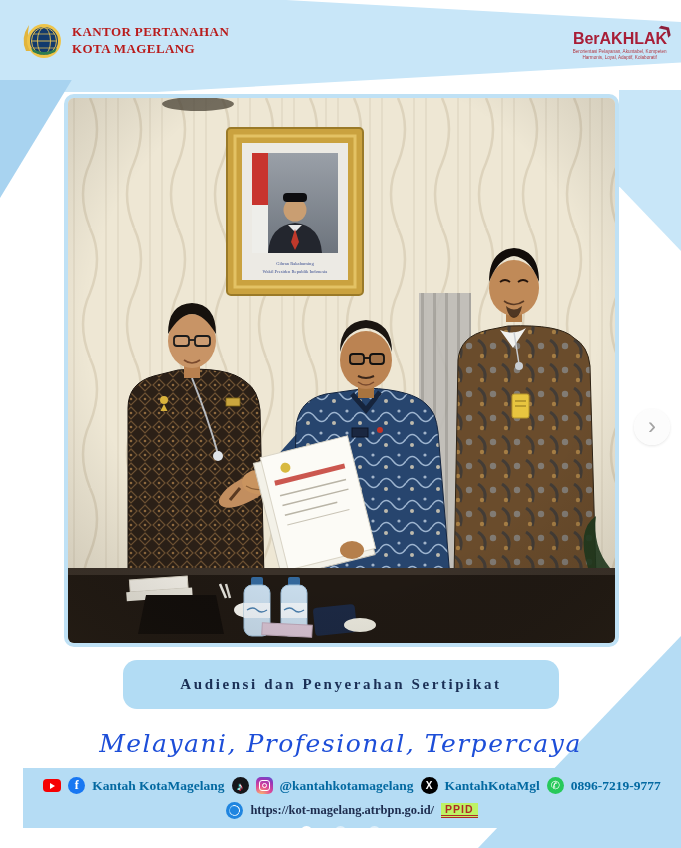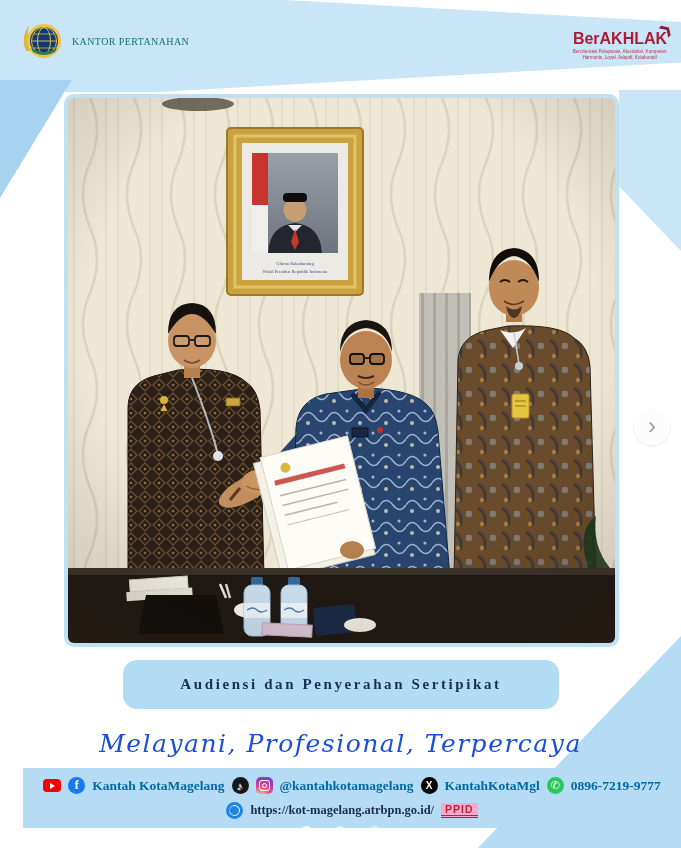--- a/index.html
+++ b/index.html
@@ -13,21 +13,21 @@
               clip-path:polygon(0 0,100% 0,100% 92%,0 55%);}
   .left-triangle{position:absolute;left:0;top:80px;width:78px;height:118px;background:#a8d3f0;
                  clip-path:polygon(0 0,92% 0,0 100%);}
   .corner-triangle{position:absolute;left:478px;top:636px;width:203px;height:212px;background:#b5dcf4;
                    clip-path:polygon(100% 0,100% 100%,0 100%);}
   .footer-strip{position:absolute;left:23px;top:768px;width:658px;height:60px;background:#b5dcf4;}
 
   
   .brand{position:absolute;left:18px;top:18px;display:flex;align-items:center;gap:8px;}
   .brand-logo{width:46px;height:46px;}
-  .org-name{color:#0f766e;font-weight:normal;font-size:10px;line-height:1.3;letter-spacing:.4px;}
+  .org-name{color:#b91c1c;font-weight:bold;font-size:13px;line-height:1.3;letter-spacing:.4px;}
 
   .berakhlak{position:absolute;left:568px;top:30px;width:104px;text-align:center;}
   .berakhlak-title{position:relative;display:inline-block;color:#a81e37;font-weight:bold;
                    font-family:"Liberation Sans",sans-serif;font-size:16px;letter-spacing:0px;}
   .berakhlak-arrow{position:absolute;right:-4px;top:-8px;font-size:13px;color:#8e1f3a;
                    transform:rotate(-45deg);font-weight:bold;}
   .berakhlak-tagline{color:#b23a45;font-family:"Liberation Sans",sans-serif;font-size:5px;
                      line-height:1.4;transform:scale(.92);transform-origin:left top;width:108%;}
 
   
@@ -69,21 +69,21 @@
          text-shadow:-1px 0 #25f4ee,1px 1px #fe2c55;}
   .ic-ig{border-radius:5px;background:radial-gradient(circle at 30% 110%,#fdc468,#df4996 45%,#9b36b7 75%,#515bd5);}
   .ic-ig i{display:block;width:9px;height:9px;border:1.6px solid #fff;border-radius:3px;position:relative;}
   .ic-ig i::after{content:"";position:absolute;left:2px;top:2px;width:3px;height:3px;border:1.3px solid #fff;border-radius:50%;}
   .ic-x{background:#000;color:#fff;font-size:10px;font-weight:bold;}
   .ic-wa{background:#27c95a;color:#fff;font-size:11px;}
   .ic-web{background:#1f85e0;position:relative;}
   .ic-web::after{content:"";position:absolute;left:3px;top:3px;width:9px;height:9px;border-radius:50%;
                  border:1.8px solid rgba(255,255,255,.95);border-left-color:#7fc2f4;border-bottom-color:#b8ddfa;
                  transform:rotate(25deg);}
-  .ppid{background:#f9a8d4;color:#b02a27;font-family:"Liberation Sans",sans-serif;font-weight:bold;
+  .ppid{background:#bef264;color:#b02a27;font-family:"Liberation Sans",sans-serif;font-weight:bold;
         font-size:10.5px;letter-spacing:1px;padding:1px 4px 0 4px;border-bottom:3px double #b02a27;line-height:1.1;}
 </style>
 </head>
 <body>
 
 <div class="canvas">
 
   <div class="header-band"></div>
   <div class="right-band"></div>
   <div class="left-triangle"></div>
@@ -117,20 +117,21 @@
       <circle cx="26" cy="23" r="14" fill="#123a6d"></circle>
       <ellipse cx="26" cy="23" rx="6.5" ry="13.5" fill="none" stroke="#d9b954" stroke-width="1"></ellipse>
       <ellipse cx="26" cy="23" rx="12.5" ry="13.5" fill="none" stroke="#d9b954" stroke-width="1"></ellipse>
       <line x1="13" y1="23" x2="39" y2="23" stroke="#d9b954" stroke-width="1"></line>
       <line x1="15" y1="16" x2="37" y2="16" stroke="#d9b954" stroke-width=".8"></line>
       <line x1="15" y1="30" x2="37" y2="30" stroke="#d9b954" stroke-width=".8"></line>
       <path d="M13 30 q13 8 26 0 l-2 4 q-11 6 -22 0 Z" fill="#2e7d4f"></path>
     </svg>
     <div class="org-name">
       <div>KANTOR PERTANAHAN</div>
+      <div>KOTA MAGELANG</div>
     </div>
   </div>
 
   <div class="berakhlak">
     <span class="berakhlak-title">
       <span>BerAKHLAK</span>
       <span class="berakhlak-arrow">❯</span>
     </span>
     <div class="berakhlak-tagline">
       <div>Berorientasi Pelayanan, Akuntabel, Kompeten</div>

